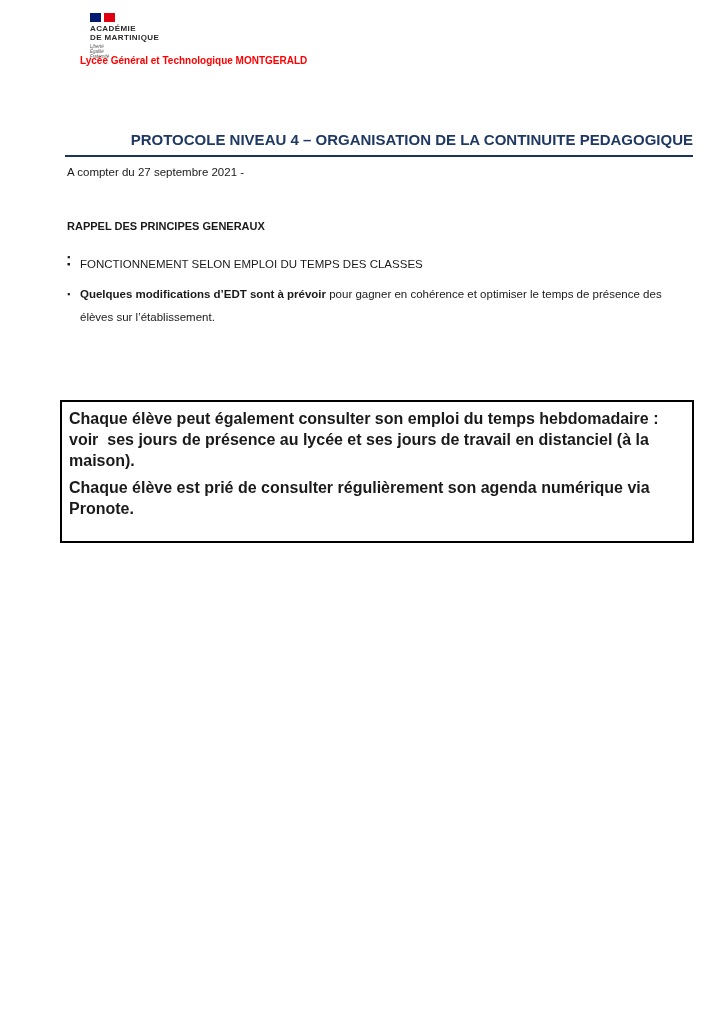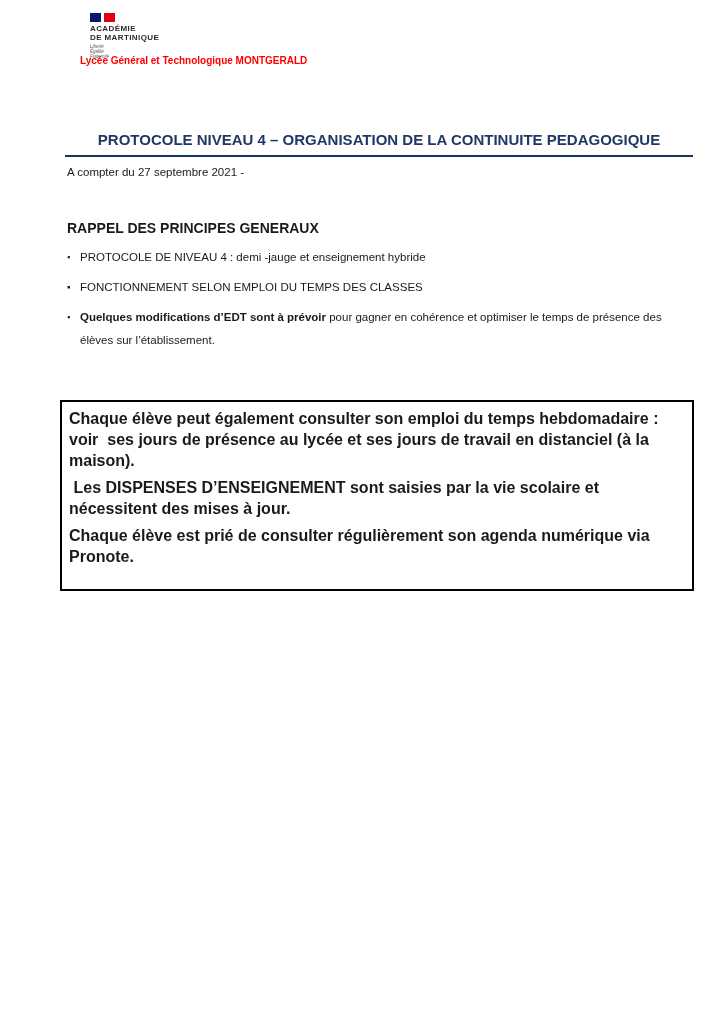--- a/index.html
+++ b/index.html
@@ -57,21 +57,21 @@
     color: var(--school-red, #ff0000);
     white-space: nowrap;
   }
 
   
   .doc-title {
     position: absolute;
     left: 65px;
     top: 131px;
     width: 628px;
-    text-align: center;
+    text-align: right;
     font-size: 15px;
     font-weight: bold;
     color: var(--title-navy, #1f3864);
     white-space: nowrap;
   }
   .title-rule {
     position: absolute;
     left: 65px;
     top: 155px;
     width: 628px;
@@ -84,21 +84,21 @@
     left: 67px;
     top: 166px;
     font-size: 11.5px;
     font-weight: normal;
   }
 
   .section-heading {
     position: absolute;
     left: 67px;
     top: 220px;
-    font-size: 14px;
+    font-size: 11px;
     font-weight: bold;
   }
 
   
   .bullets {
     position: absolute;
     left: 67px;
     top: 246px;
     width: 628px;
     font-size: 11.5px;
@@ -164,32 +164,31 @@
 
   <div class="doc-title">PROTOCOLE NIVEAU 4 – ORGANISATION DE LA CONTINUITE PEDAGOGIQUE</div>
   <div class="title-rule"></div>
 
   <div class="date-line">A compter du 27 septembre 2021 -</div>
 
   <div class="section-heading">RAPPEL DES PRINCIPES GENERAUX</div>
 
   <div class="bullets">
     <div class="bullet">
-      <span class="marker">▪</span><span class="lead-bold"></span><span>PROTOCOLE DE NIVEAU 4 : demi -jauge et enseignement hybride</span>
+      <span class="marker">▪</span><span class="lead-bold"></span>
     </div>
     <div class="bullet">
       <span class="marker">▪</span><span class="lead-bold"></span>
     </div>
     <div class="bullet">
       <span class="marker">▪</span><span class="lead-bold"></span><span>FONCTIONNEMENT SELON EMPLOI DU TEMPS DES CLASSES</span>
     </div>
     <div class="bullet">
       <span class="marker">▪</span><span class="lead-bold">Quelques modifications d’EDT sont à prévoir</span><span> pour gagner en cohérence et optimiser le temps de présence des élèves sur l’établissement.</span>
     </div>
   </div>
 
   <div class="notice-box">
     <p>Chaque élève peut également consulter son emploi du temps hebdomadaire : voir  ses jours de présence au lycée et ses jours de travail en distanciel (à la maison).</p>
-    <p> Les DISPENSES D’ENSEIGNEMENT sont saisies par la vie scolaire et nécessitent des mises à jour.</p>
     <p>Chaque élève est prié de consulter régulièrement son agenda numérique via Pronote.</p>
   </div>
 
 </div>
 
 </body></html>

